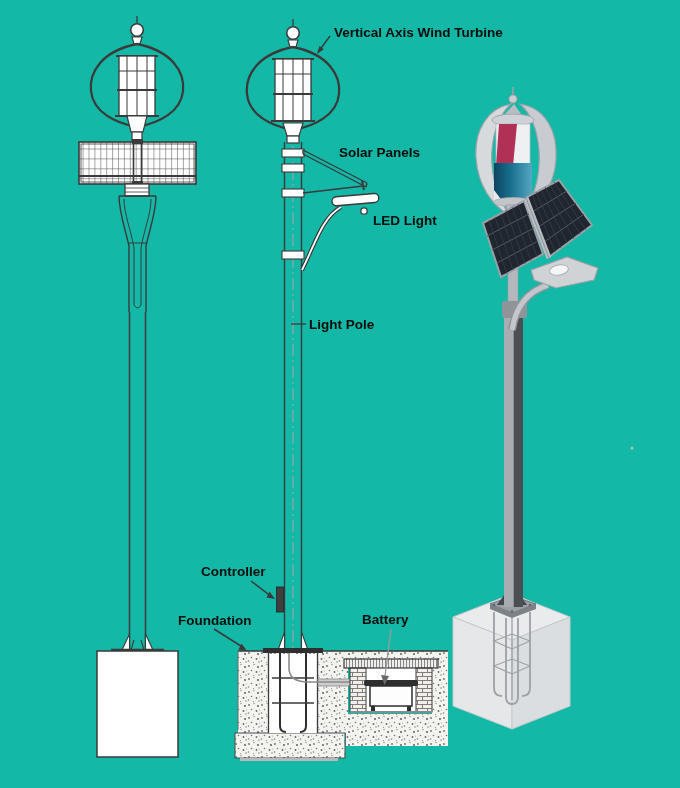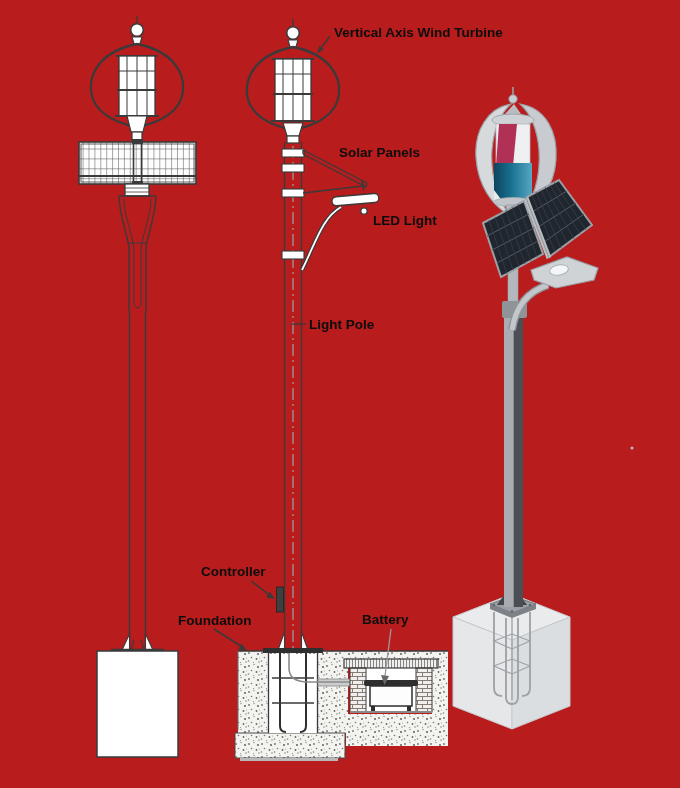--- a/index.html
+++ b/index.html
@@ -1,16 +1,16 @@
 <!DOCTYPE html>
 <html><head>
 <meta charset="utf-8">
 <style>
   html,body{margin:0;padding:0;background:#ffffff;}
-  #stage{position:relative;width:680px;height:788px;background:#b91c1c;overflow:hidden;}
+  #stage{position:relative;width:680px;height:788px;background:#14b8a6;overflow:hidden;}
   svg{display:block;}
   .lbl{font-family:"Liberation Sans",sans-serif;font-size:13.5px;font-weight:700;fill:#0d0d0d;}
   .ln{stroke:#3a3a3a;fill:none;}
 </style>
 </head>
 <body>
 
 <div id="stage">
 <svg width="680" height="788" viewBox="0 0 680 788" xmlns="http://www.w3.org/2000/svg">
   <defs>

